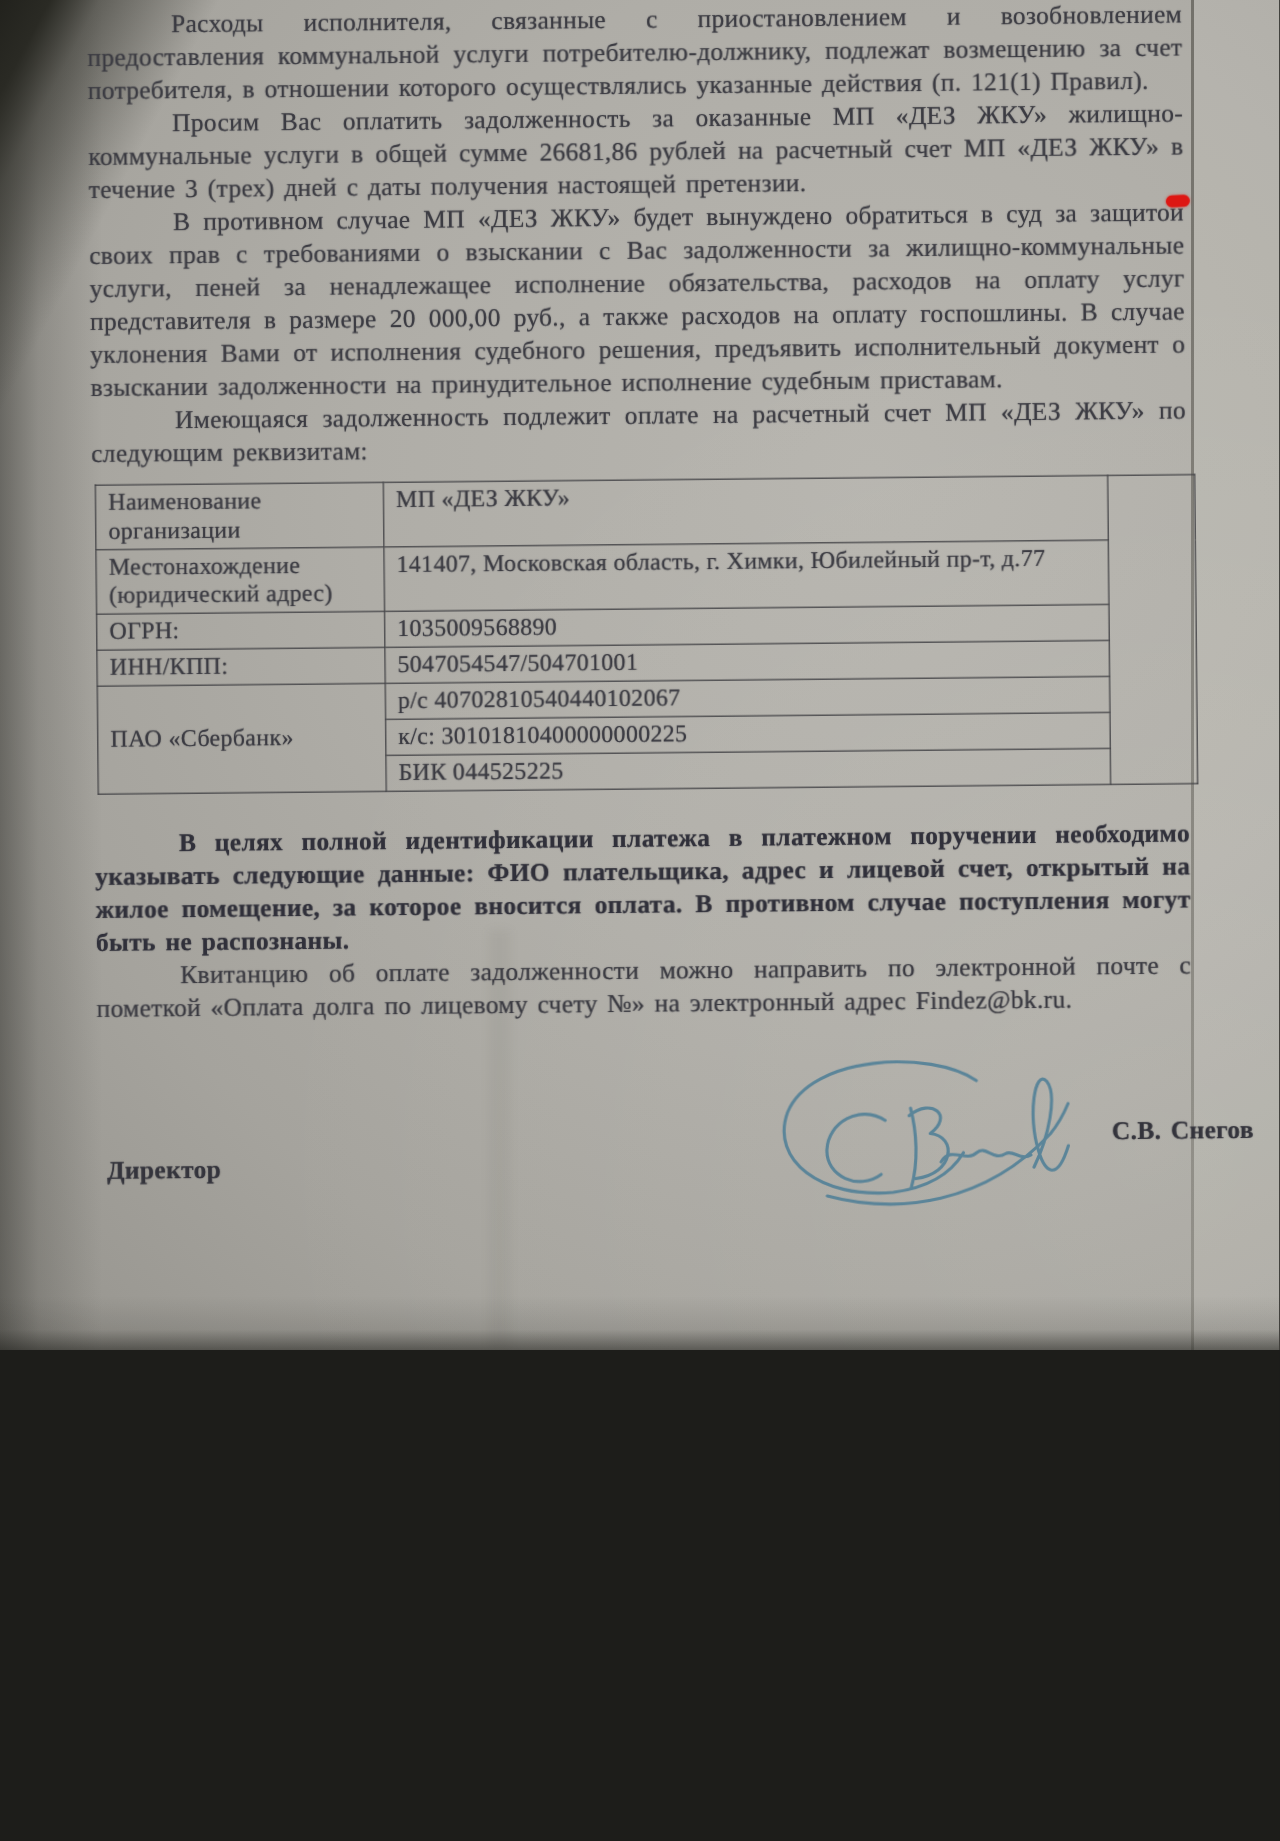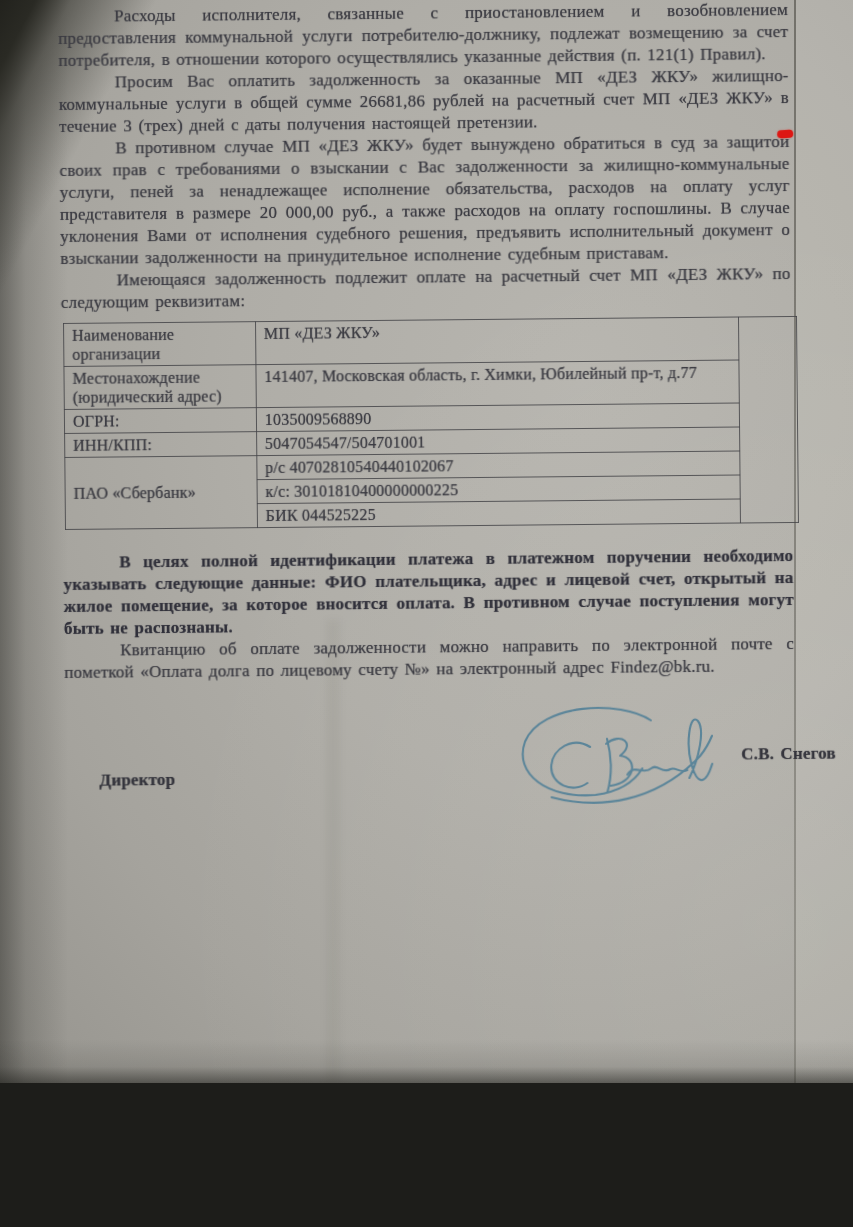--- a/index.html
+++ b/index.html
@@ -1,17 +1,17 @@
 <!DOCTYPE html>
 <html><head>
 <meta charset="utf-8">
 <style>
   html,body{margin:0;padding:0;background:#1d1d1a;}
   .photo{
-    position:relative;width:853px;height:1083px;overflow:hidden;
+    position:relative;width:853px;height:900px;overflow:hidden;
     background:
       radial-gradient(ellipse at 68% 35%, #b7b5af 0%, #afada7 42%, #a5a39d 72%, #96948e 100%);
     font-family:"Liberation Serif","DejaVu Serif",serif;
   }
   
   .shadow-corner{position:absolute;inset:0;pointer-events:none;
     background:linear-gradient(118deg,#22221d 0%,#2a2a24 2.5%,rgba(42,42,36,.55) 5%,rgba(42,42,36,0) 11%);}
   .shadow-left{position:absolute;inset:0;pointer-events:none;
     background:linear-gradient(90deg,rgba(32,32,28,.45) 0,rgba(32,32,28,.18) 3%,rgba(32,32,28,0) 8%);}
   .shadow-bottom{position:absolute;inset:0;pointer-events:none;
@@ -56,21 +56,21 @@
   }
   td.lbl{width:178px;}
   td.val{width:486px;}
   td.edge{width:44px;}
 
   .after-table{margin-top:22px !important;}
 
   .sig-area{position:relative;height:150px;margin-top:12px;}
   .sig-svg{position:absolute;left:428px;top:6px;width:220px;height:115px;opacity:.88;}
   .sig-name{position:absolute;left:660px;top:54px;font-weight:600;white-space:nowrap;color:#34343c;margin-left:16px;}
-  .sig-role{position:absolute;left:6px;top:74px;font-weight:700;color:#34343c;margin-left:28px;}
+  .sig-role{position:absolute;left:6px;top:74px;font-weight:700;color:#34343c;}
 </style>
 </head>
 <body>
 
 <div class="photo">
   <div class="crease"></div>
   <div class="fold-line"></div>
   <div class="fold-light"></div>
   <div class="highlight-br"></div>
   <div class="shadow-left"></div>

